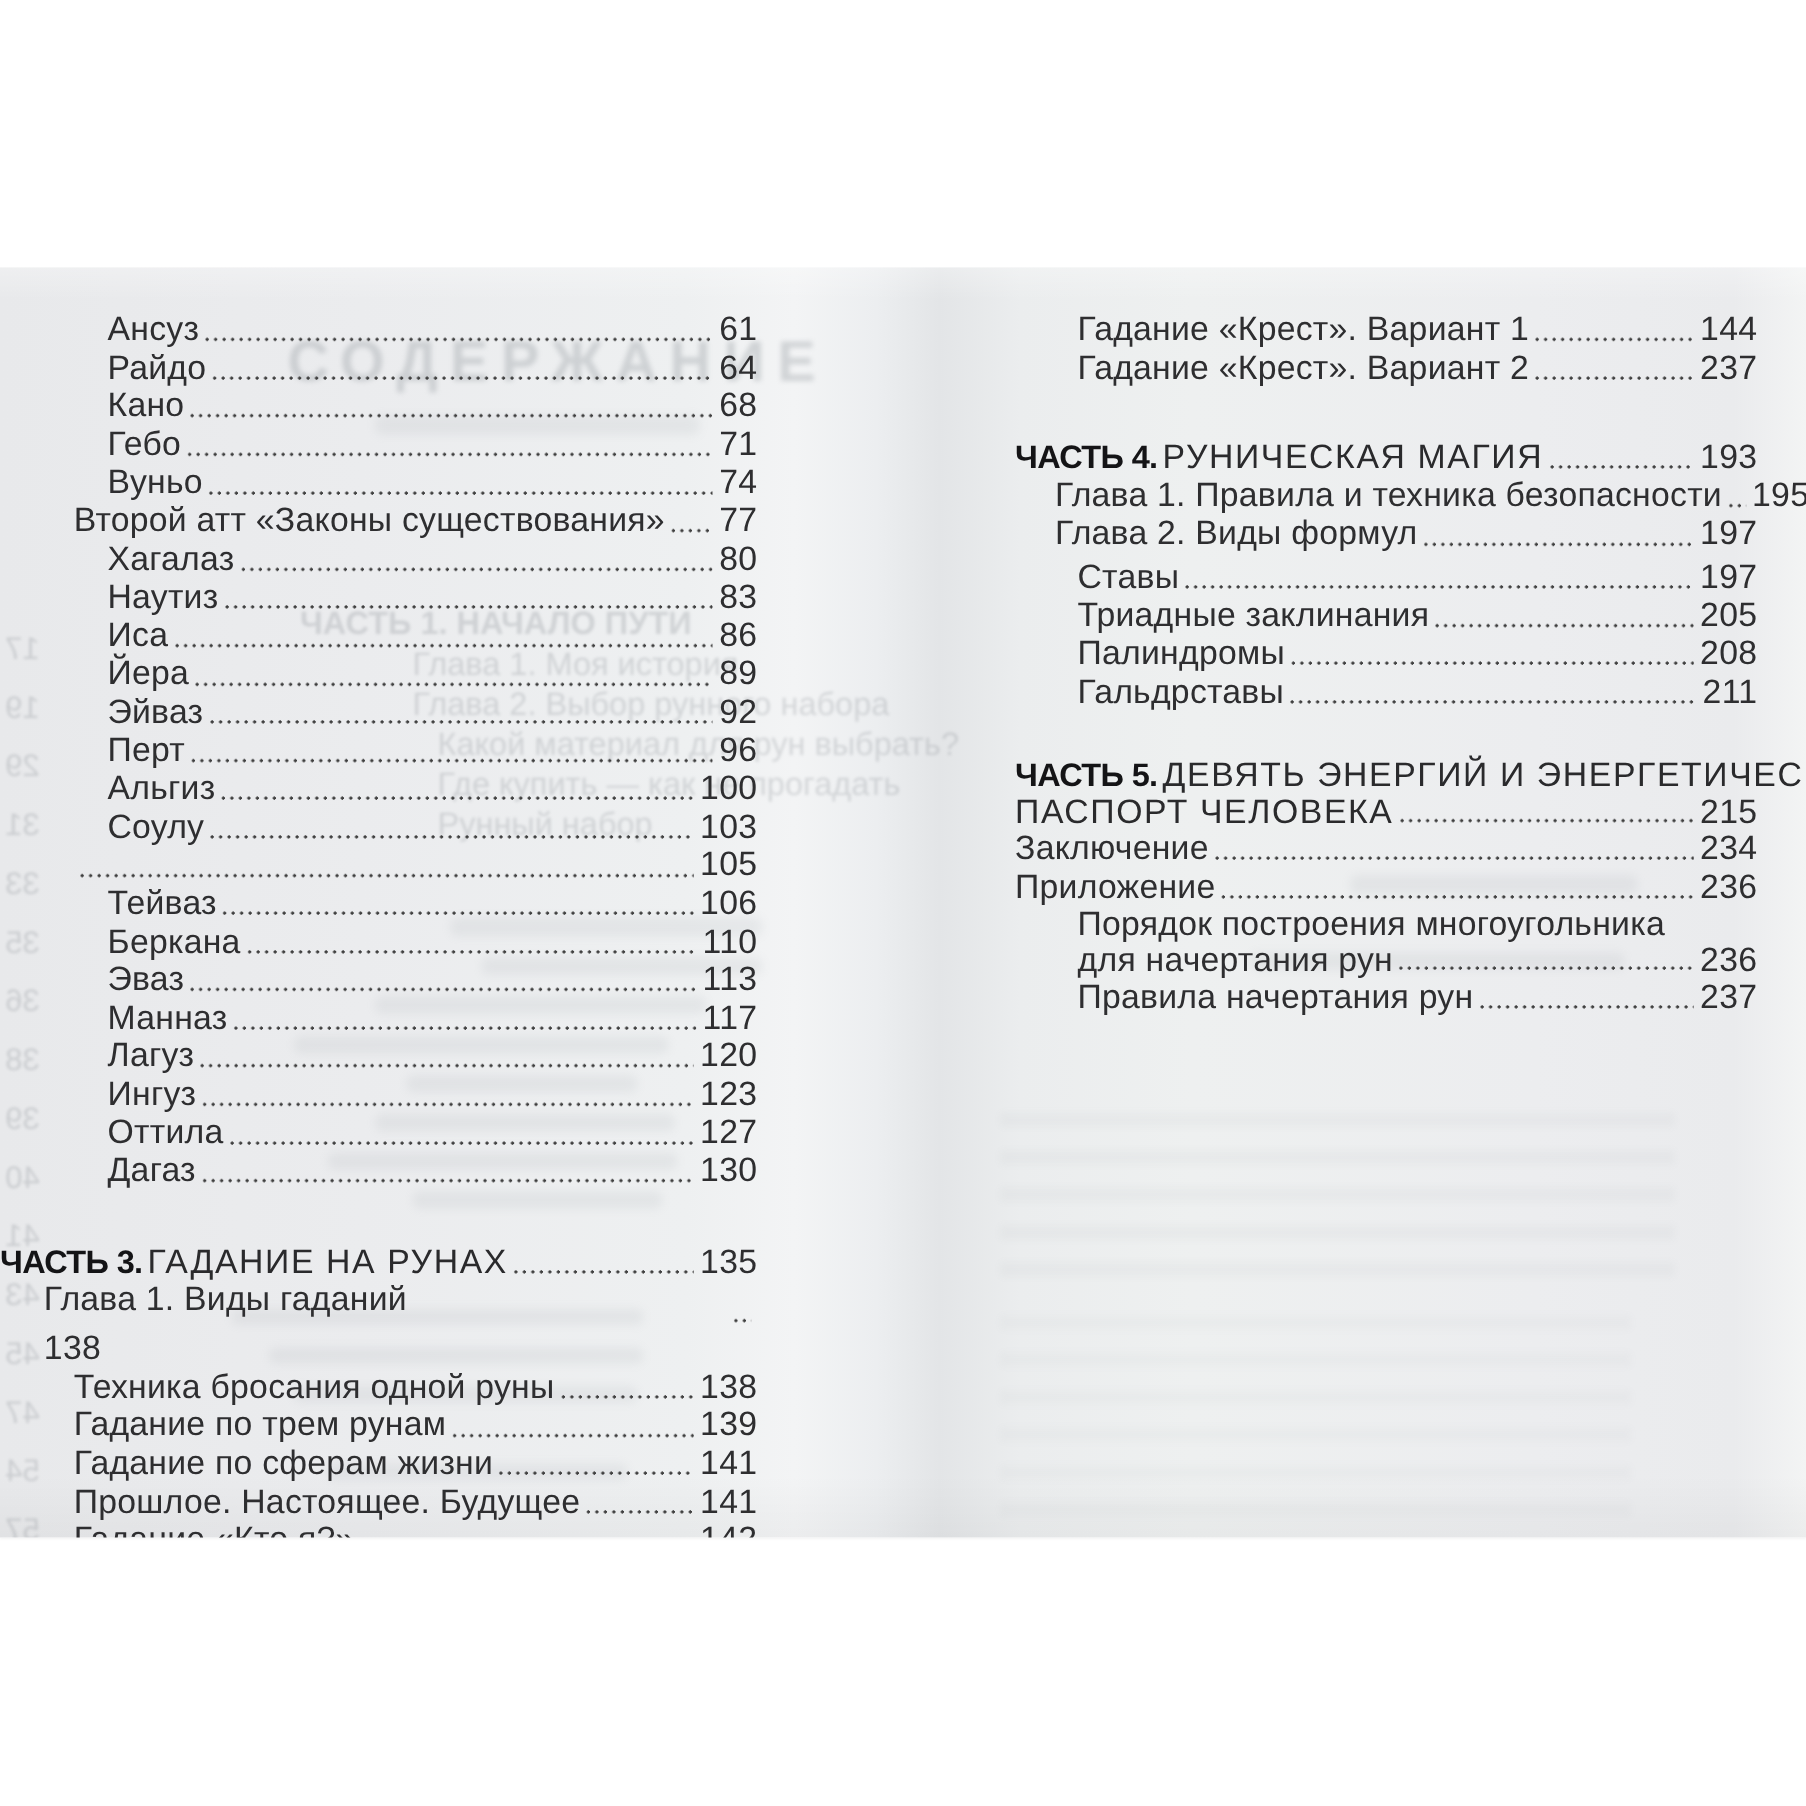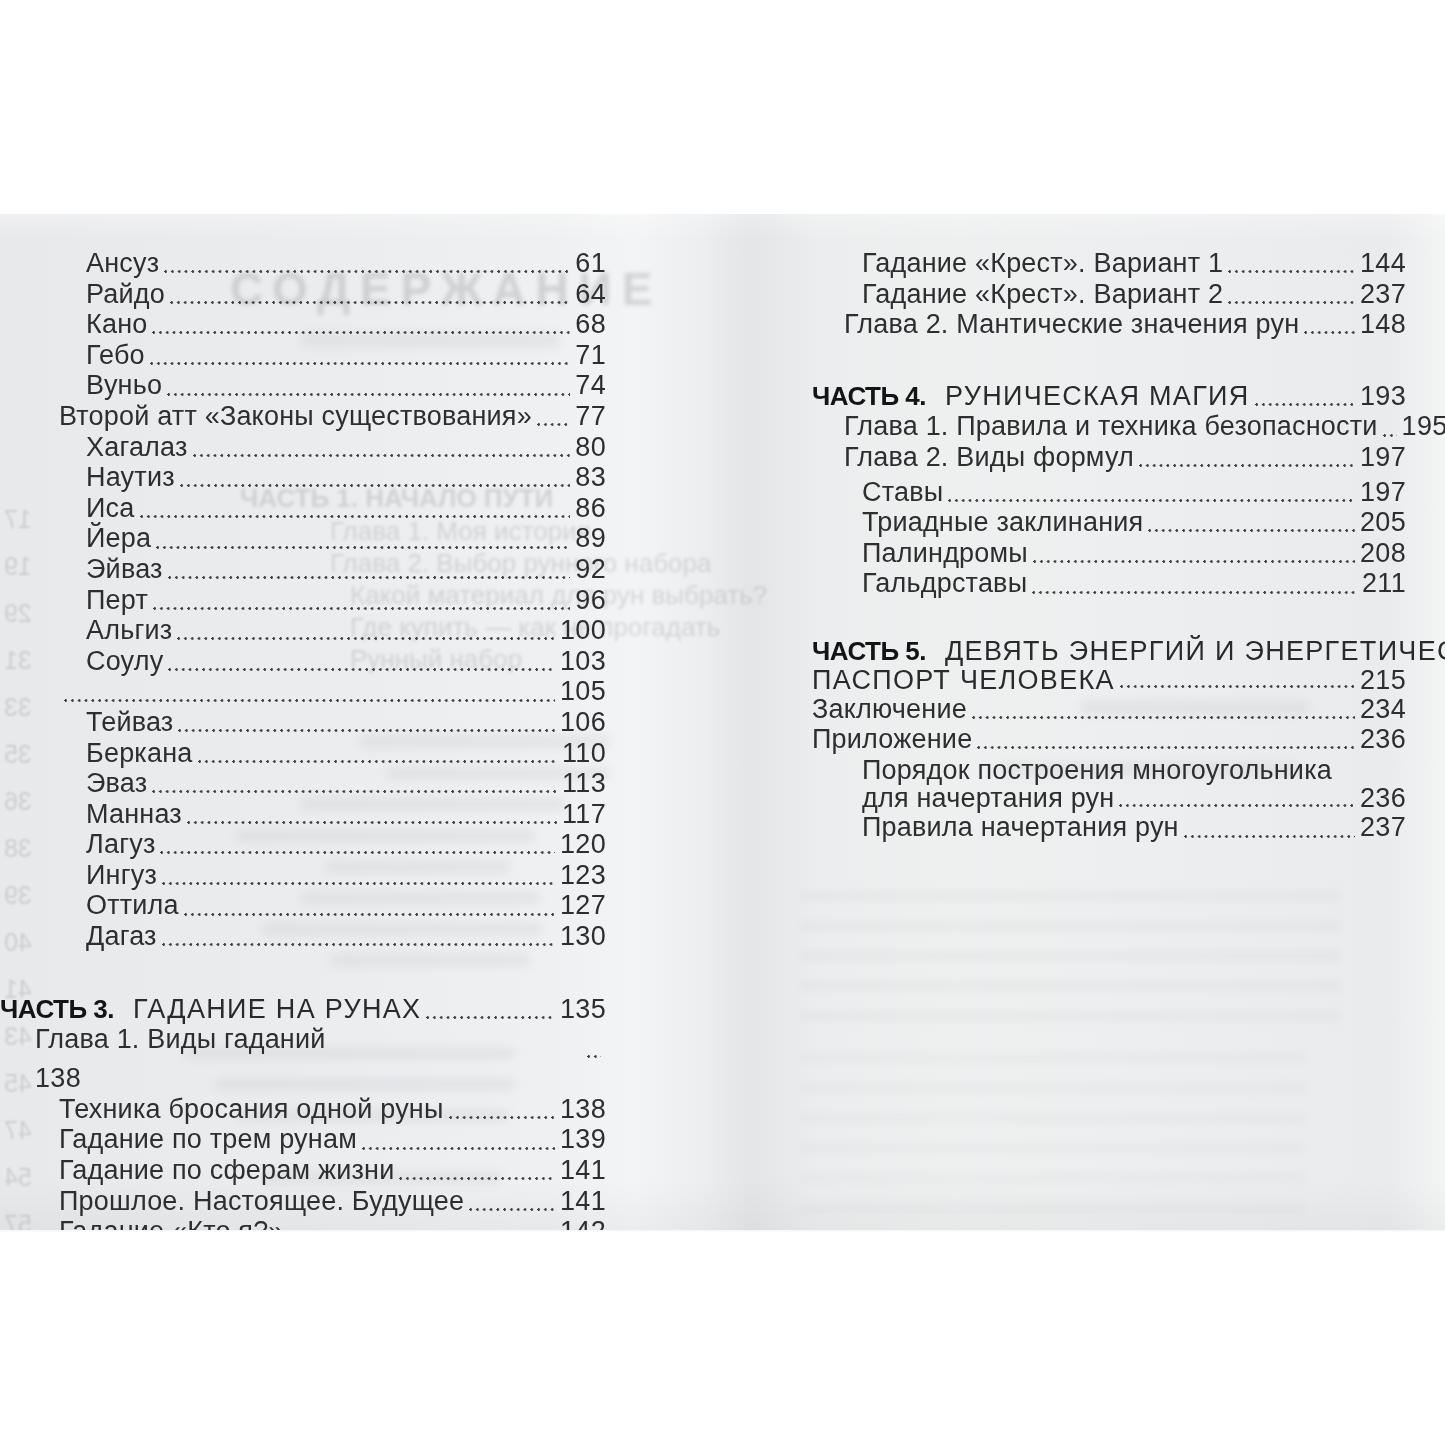--- a/index.html
+++ b/index.html
@@ -45,21 +45,21 @@
   
   .pg-left .chapter{margin-left:35px;flex-direction:column;}
   .pg-left .sub{margin-left:59px;}
   .pg-left .rune{margin-left:86px;}
   .pg-right .chapter{margin-left:32px;}
   .pg-right .sub,.pg-right .sub-cont{margin-left:50px;}
   .pg-right .top{margin-left:0;}
   
   .part .lbl,.part-cont .lbl{letter-spacing:1.3px;color:#2a2a2c;}
   .part-prefix{
-    flex:none;font-weight:800;letter-spacing:-0.5px;margin-right:19px;
+    flex:none;font-weight:800;letter-spacing:-0.5px;margin-right:4px;
     color:var(--ink-strong);font-size:26px;
   }
   
   .gap-a{margin-top:42px;justify-content:flex-end;}
   .gap-a2{margin-top:41px;}
   .gap-b{margin-top:37px;}
   .gap-c{}
   .gap-s{margin-top:4px;}
   .tight{line-height:27px;}
   
@@ -299,25 +299,20 @@
         <div class="toc-row sub">
           <span class="lbl">Гадание «Крест». Вариант 1</span>
           <span class="dots"></span>
           <span class="pgnum">144</span>
         </div>
         <div class="toc-row sub">
           <span class="lbl">Гадание «Крест». Вариант 2</span>
           <span class="dots"></span>
           <span class="pgnum">237</span>
         </div>
-        <div class="toc-row chapter">
-          <span class="lbl">Глава 2. Мантические значения рун</span>
-          <span class="dots"></span>
-          <span class="pgnum">148</span>
-        </div>
         <div class="toc-row part gap-a2">
           <span class="part-prefix">ЧАСТЬ 4.</span>
           <span class="lbl">РУНИЧЕСКАЯ МАГИЯ</span>
           <span class="dots"></span>
           <span class="pgnum">193</span>
         </div>
         <div class="toc-row chapter">
           <span class="lbl">Глава 1. Правила и техника безопасности</span>
           <span class="dots"></span>
           <span class="pgnum">195</span>

